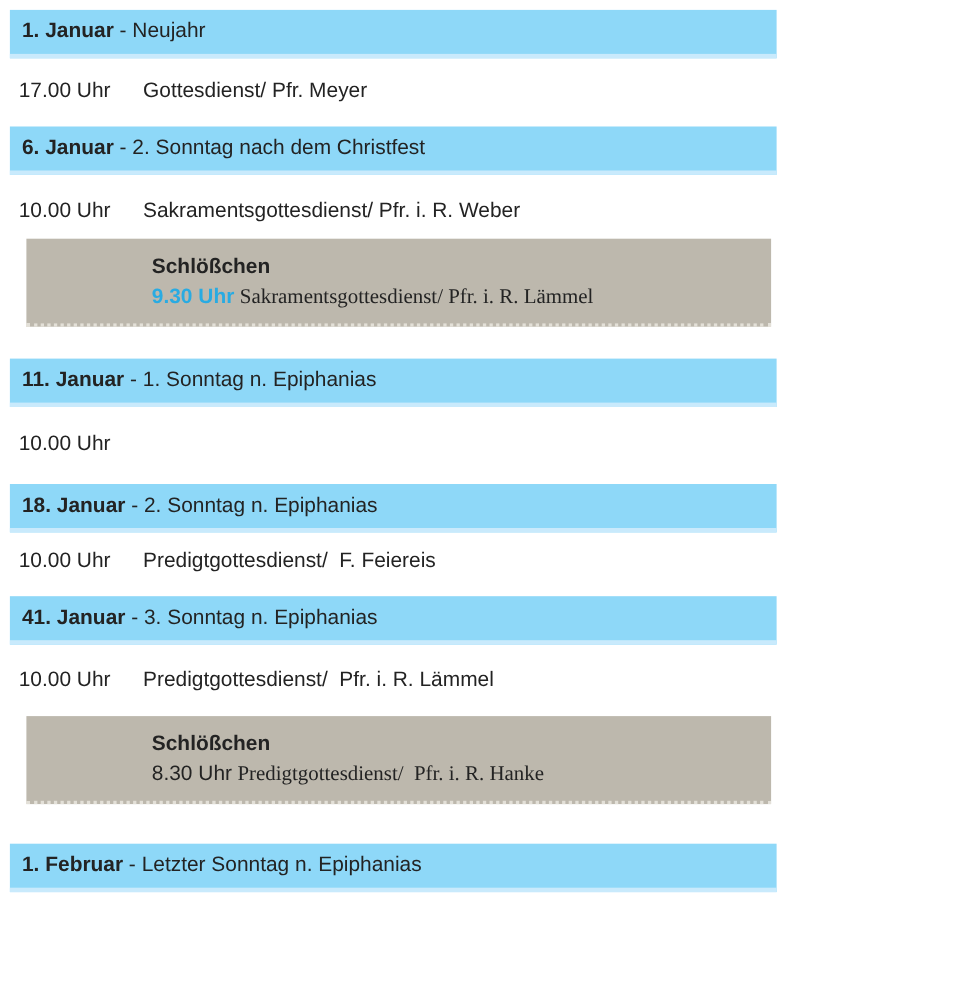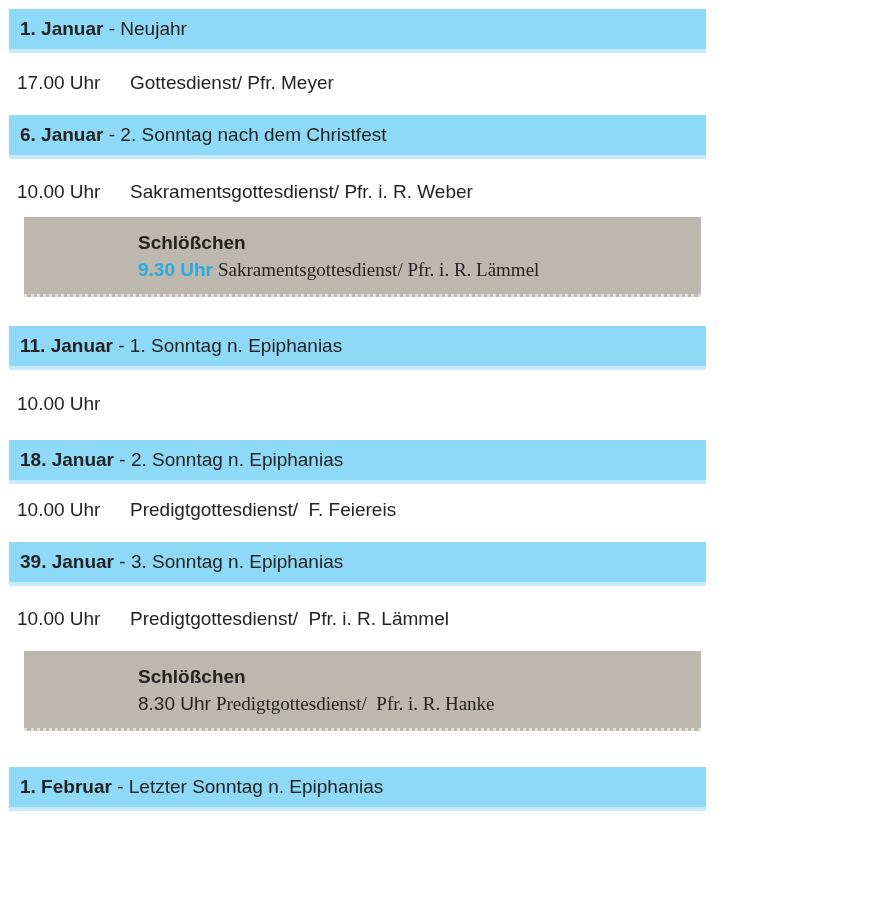--- a/index.html
+++ b/index.html
@@ -114,21 +114,21 @@
     <span class="sep"> - </span>
     <span class="title">2. Sonntag n. Epiphanias</span>
   </div>
 
   <div class="service-row" style="margin-top:13px">
     <span class="time">10.00 Uhr</span>
     <span class="desc">Predigtgottesdienst/  F. Feiereis</span>
   </div>
 
   <div class="date-bar" style="margin-top:19px">
-    <span class="date">39. Januar</span>
+    <span class="date">41. Januar</span>
     <span class="sep"> - </span>
     <span class="title">3. Sonntag n. Epiphanias</span>
   </div>
 
   <div class="service-row" style="margin-top:20px">
     <span class="time">10.00 Uhr</span>
     <span class="desc">Predigtgottesdienst/  Pfr. i. R. Lämmel</span>
   </div>
 
   <div class="venue-box" style="margin-top:19px">

